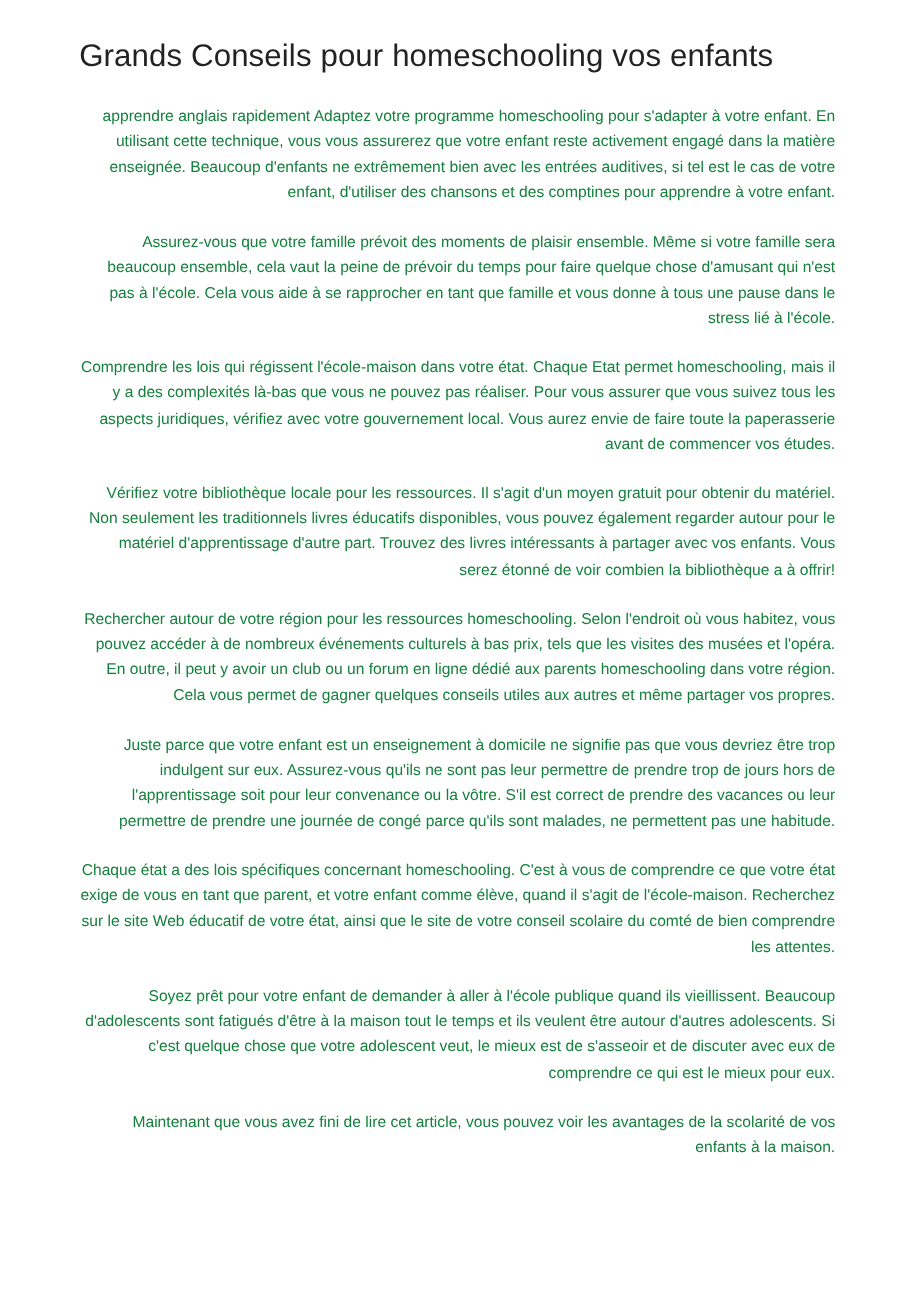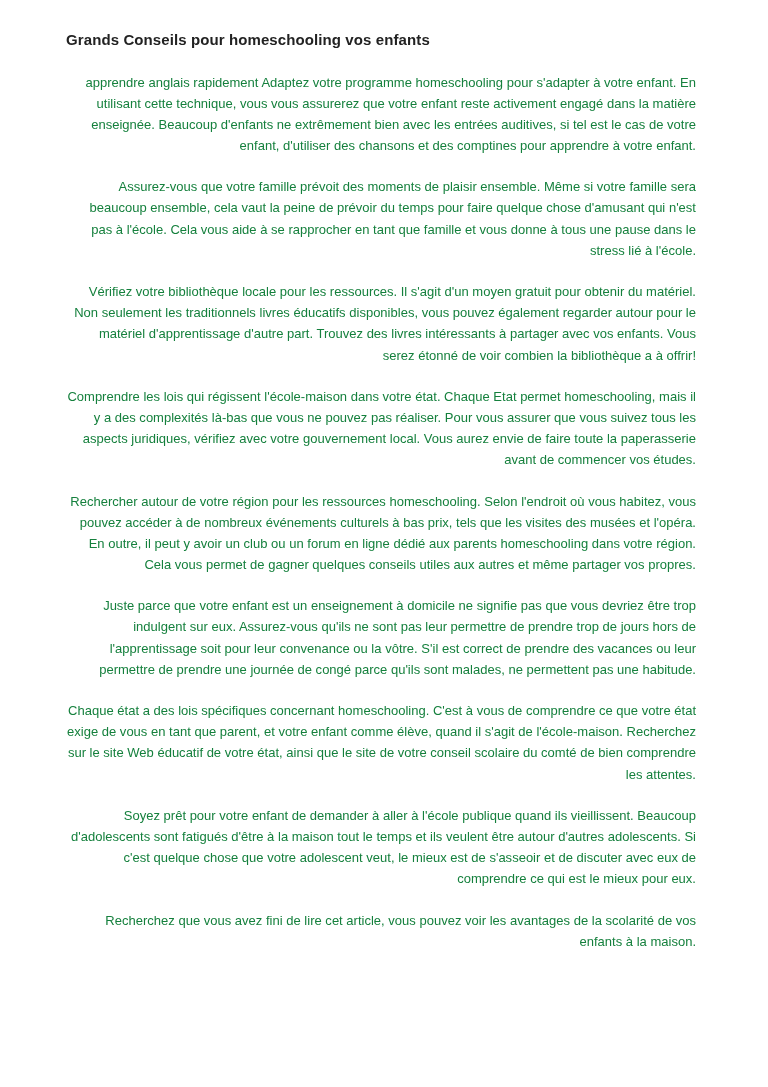--- a/index.html
+++ b/index.html
@@ -16,22 +16,22 @@
   }
   .page {
     position: relative;
     width: 768px;
     min-height: 1087px;
     background: #ffffff;
     box-sizing: border-box;
     padding: 30px 72px 40px 66px;
   }
   .doc-title {
-    font-size: 15px;
-    font-weight: 700;
+    font-size: 26px;
+    font-weight: 400;
     color: #222222;
     line-height: 1.3;
     margin: 0 0 22px 0;
     letter-spacing: 0.1px;
   }
   .doc-body p {
     font-size: 13px;
     line-height: 1.63;
     color: #15803d;
     margin: 0 0 20px 0;
@@ -43,21 +43,21 @@
   }
 </style>
 </head>
 <body>
 
 <div class="page">
   <h1 class="doc-title">Grands Conseils pour homeschooling vos enfants</h1>
   <div class="doc-body">
     <p>apprendre anglais rapidement Adaptez votre programme homeschooling pour s'adapter à votre enfant. En utilisant cette technique, vous vous assurerez que votre enfant reste activement engagé dans la matière enseignée. Beaucoup d'enfants ne extrêmement bien avec les entrées auditives, si tel est le cas de votre enfant, d'utiliser des chansons et des comptines pour apprendre à votre enfant.</p>
     <p>Assurez-vous que votre famille prévoit des moments de plaisir ensemble. Même si votre famille sera beaucoup ensemble, cela vaut la peine de prévoir du temps pour faire quelque chose d'amusant qui n'est pas à l'école. Cela vous aide à se rapprocher en tant que famille et vous donne à tous une pause dans le stress lié à l'école.</p>
+    <p>Comprendre les lois qui régissent l'école-maison dans votre état. Chaque Etat permet homeschooling, mais il y a des complexités là-bas que vous ne pouvez pas réaliser. Pour vous assurer que vous suivez tous les aspects juridiques, vérifiez avec votre gouvernement local. Vous aurez envie de faire toute la paperasserie avant de commencer vos études.</p>
     <p>Vérifiez votre bibliothèque locale pour les ressources. Il s'agit d'un moyen gratuit pour obtenir du matériel. Non seulement les traditionnels livres éducatifs disponibles, vous pouvez également regarder autour pour le matériel d'apprentissage d'autre part. Trouvez des livres intéressants à partager avec vos enfants. Vous serez étonné de voir combien la bibliothèque a à offrir!</p>
-    <p>Comprendre les lois qui régissent l'école-maison dans votre état. Chaque Etat permet homeschooling, mais il y a des complexités là-bas que vous ne pouvez pas réaliser. Pour vous assurer que vous suivez tous les aspects juridiques, vérifiez avec votre gouvernement local. Vous aurez envie de faire toute la paperasserie avant de commencer vos études.</p>
     <p>Rechercher autour de votre région pour les ressources homeschooling. Selon l'endroit où vous habitez, vous pouvez accéder à de nombreux événements culturels à bas prix, tels que les visites des musées et l'opéra. En outre, il peut y avoir un club ou un forum en ligne dédié aux parents homeschooling dans votre région. Cela vous permet de gagner quelques conseils utiles aux autres et même partager vos propres.</p>
     <p>Juste parce que votre enfant est un enseignement à domicile ne signifie pas que vous devriez être trop indulgent sur eux. Assurez-vous qu'ils ne sont pas leur permettre de prendre trop de jours hors de l'apprentissage soit pour leur convenance ou la vôtre. S'il est correct de prendre des vacances ou leur permettre de prendre une journée de congé parce qu'ils sont malades, ne permettent pas une habitude.</p>
     <p>Chaque état a des lois spécifiques concernant homeschooling. C'est à vous de comprendre ce que votre état exige de vous en tant que parent, et votre enfant comme élève, quand il s'agit de l'école-maison. Recherchez sur le site Web éducatif de votre état, ainsi que le site de votre conseil scolaire du comté de bien comprendre les attentes.</p>
     <p>Soyez prêt pour votre enfant de demander à aller à l'école publique quand ils vieillissent. Beaucoup d'adolescents sont fatigués d'être à la maison tout le temps et ils veulent être autour d'autres adolescents. Si c'est quelque chose que votre adolescent veut, le mieux est de s'asseoir et de discuter avec eux de comprendre ce qui est le mieux pour eux.</p>
-    <p>Recherchez que vous avez fini de lire cet article, vous pouvez voir les avantages de la scolarité de vos enfants à la maison.</p>
+    <p>Maintenant que vous avez fini de lire cet article, vous pouvez voir les avantages de la scolarité de vos enfants à la maison.</p>
   </div>
 </div>
 
 </body></html>

